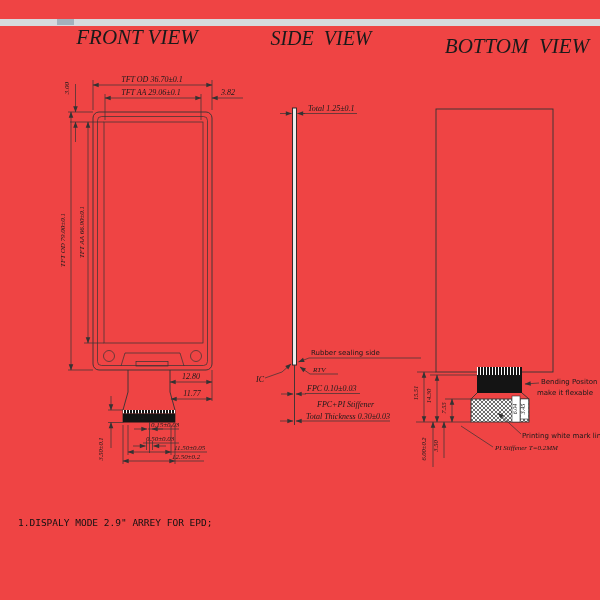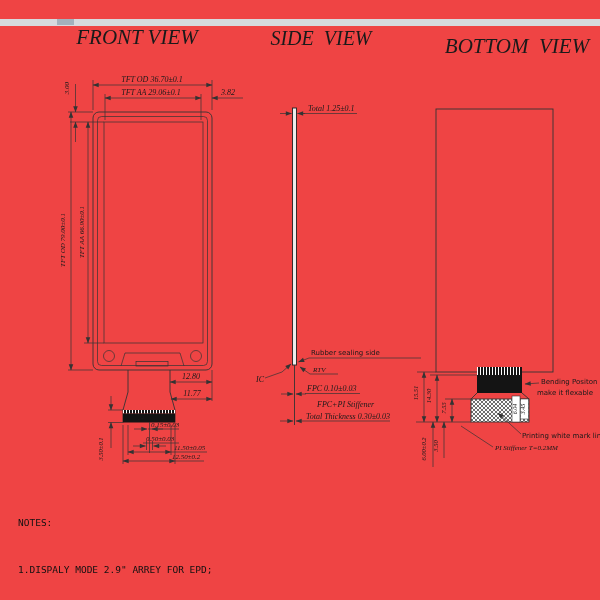--- a/index.html
+++ b/index.html
@@ -193,21 +193,20 @@
 
     <line class="dim" x1="521" y1="434" x2="498" y2="413" marker-end="url(#arr)"></line>
     <text class="sm" x="522" y="438">Printing white mark line</text>
 
     <line class="thin" x1="493" y1="447" x2="461" y2="426"></line>
     <text class="t7" x="495" y="450">PI Stiffener T=0.2MM</text>
   </g>
 </svg>
 
   <div class="notes">
-    <div>NOTES:</div>
     <div>1.DISPALY MODE 2.9" ARREY FOR EPD;</div>
     
     
     
     
     
   </div>
 
 </div>
 

